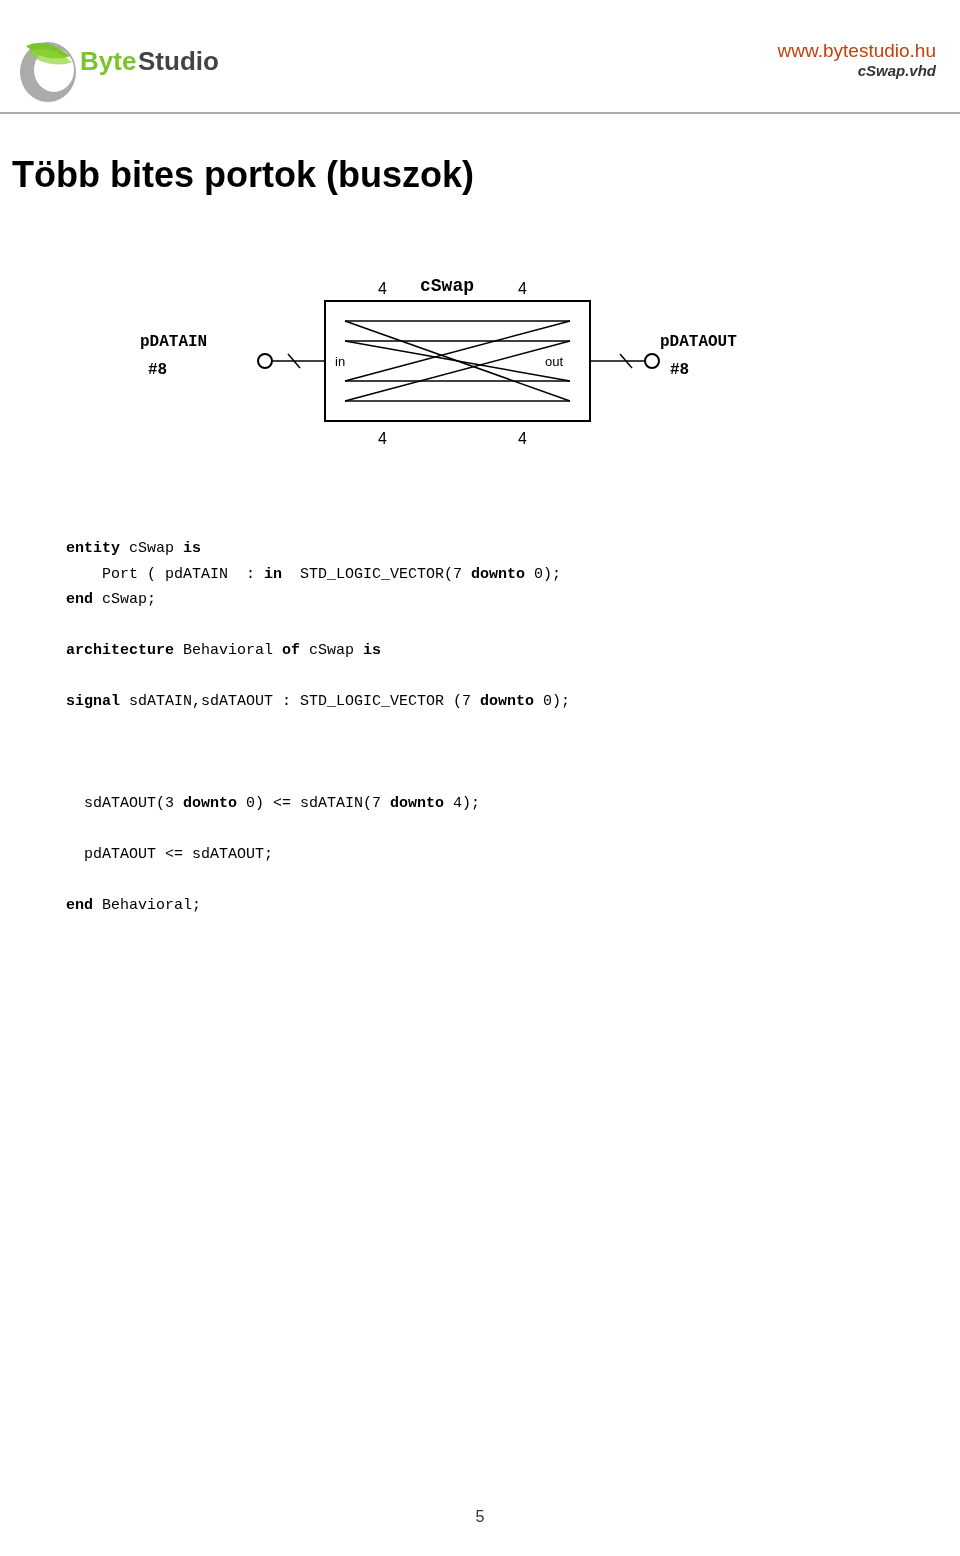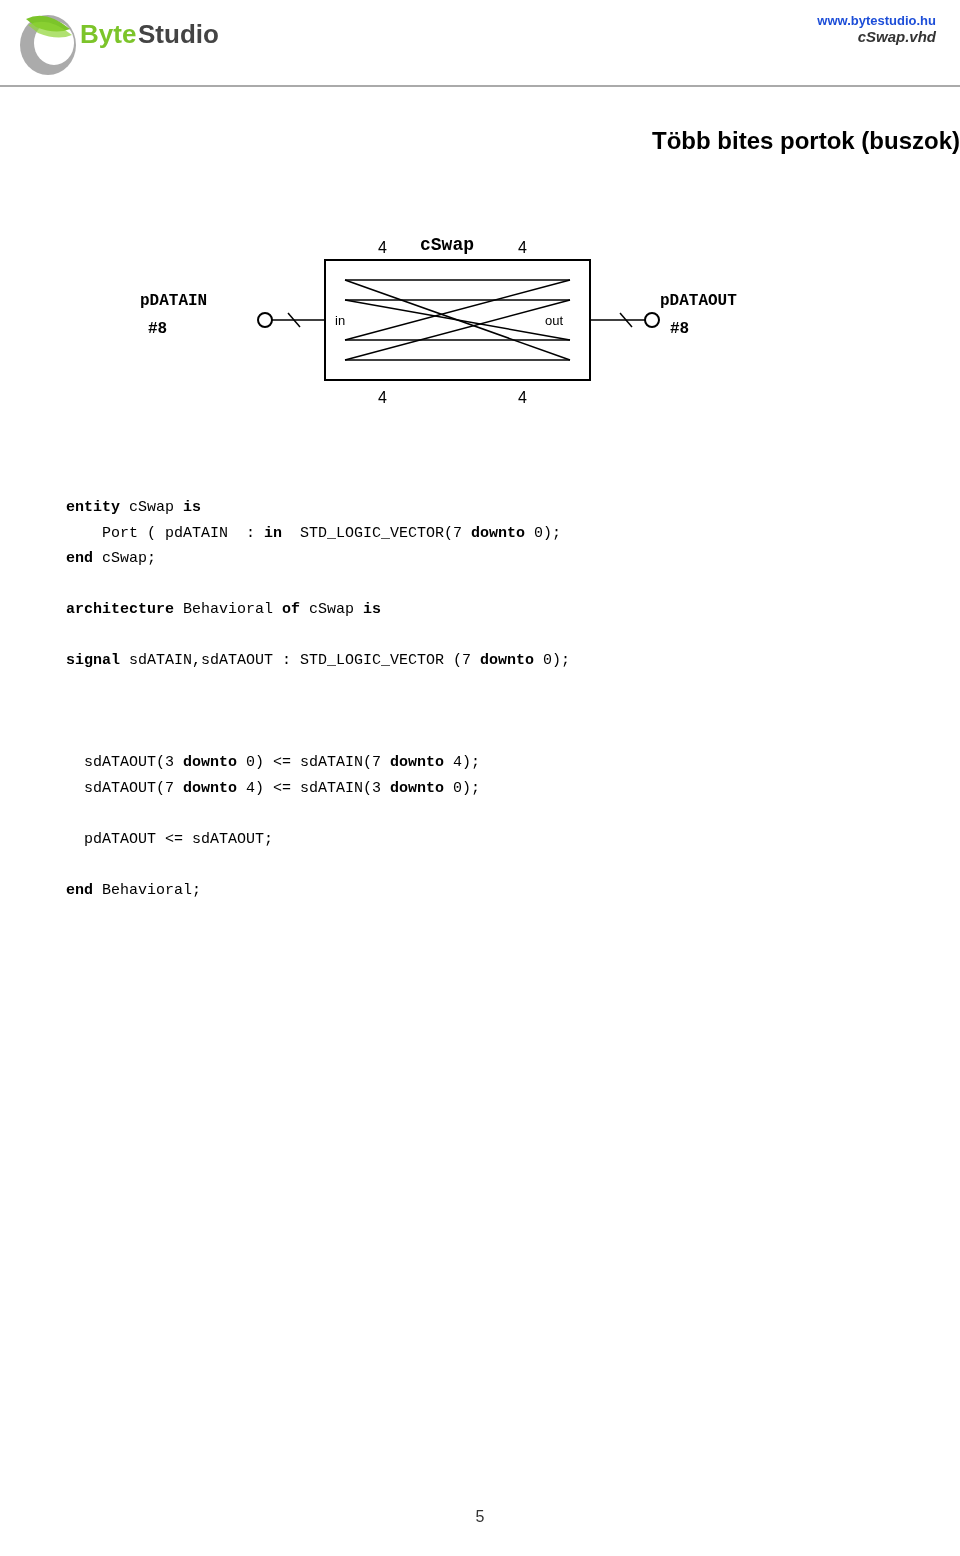--- a/index.html
+++ b/index.html
@@ -9,55 +9,54 @@
       background: #ffffff;
       font-family: Arial, sans-serif;
       position: relative;
     }
 
     
     .header {
       display: flex;
       justify-content: space-between;
       align-items: flex-start;
-      padding: 7px 24px 10px 18px;
+      padding: 34px 24px 10px 18px;
     }
     .logo-area {
       display: flex;
       align-items: center;
     }
     .header-right {
       text-align: right;
       font-size: 13px;
       color: #555;
       padding-top: 6px;
     }
     .header-right .website {
-      color: #1d4ed8;
-      font-size: 13px;
-      font-weight: bold;
+      color: #c2410c;
+      font-size: 19px;
     }
     .header-right .filename {
       font-style: italic;
       font-size: 15px;
       color: #333;
       font-weight: bold;
     }
 
     
     .divider {
       border: none;
       border-top: 2px solid #aaa;
       margin: 0 0 0 0;
     }
 
     
     .main-title {
-      text-align: right;
-      font-size: 24px;
+      text-align: left;
+      font-size: 36px;
       font-weight: bold;
       color: #000;
       margin: 40px 0 30px 12px;
       font-family: Arial, sans-serif;
     }
 
     
     .diagram-container {
       display: flex;
       justify-content: center;
@@ -194,21 +193,20 @@
   <span class="code-line"> </span>
 
   <span class="code-line"><span class="kw">signal</span> sdATAIN,sdATAOUT : STD_LOGIC_VECTOR (7 <span class="kw">downto</span> 0);</span>
   <span class="code-line"> </span>
 
   <span class="code-line"> </span>
 
   <span class="code-line"> </span>
 
   <span class="code-line">  sdATAOUT(3 <span class="kw">downto</span> 0) &lt;= sdATAIN(7 <span class="kw">downto</span> 4);</span>
-  <span class="code-line">  sdATAOUT(7 <span class="kw">downto</span> 4) &lt;= sdATAIN(3 <span class="kw">downto</span> 0);</span>
   <span class="code-line"> </span>
 
   <span class="code-line">  pdATAOUT &lt;= sdATAOUT;</span>
   <span class="code-line"> </span>
 
   <span class="code-line"><span class="kw">end</span> Behavioral;</span>
 </div>
 
 <div class="page-number">5</div>
 

